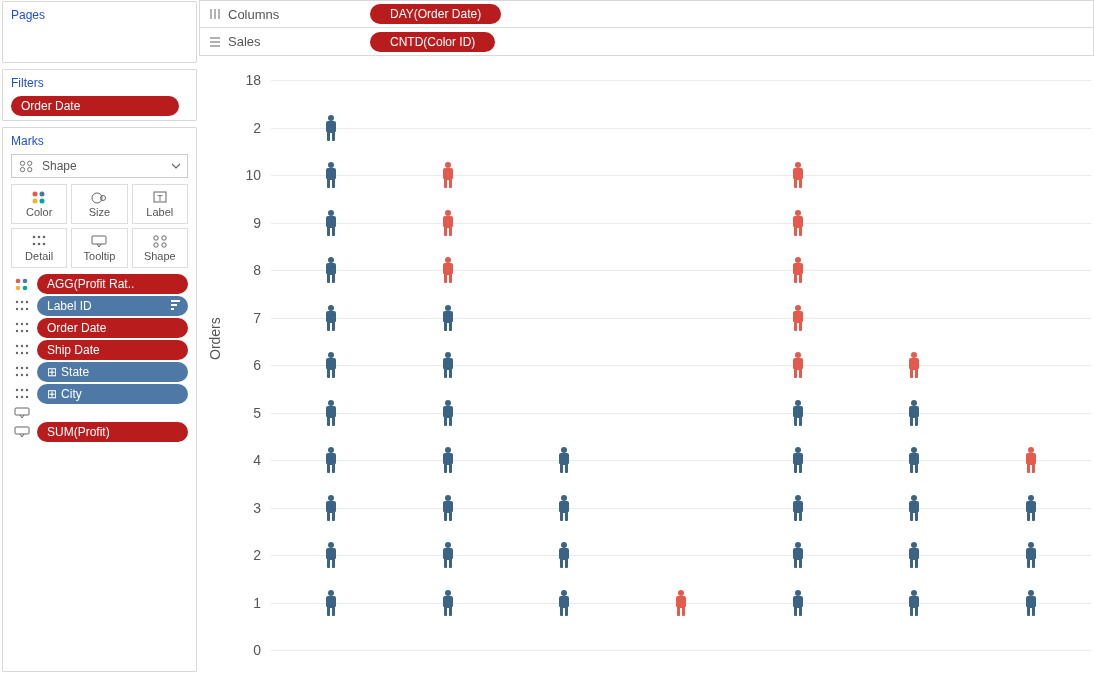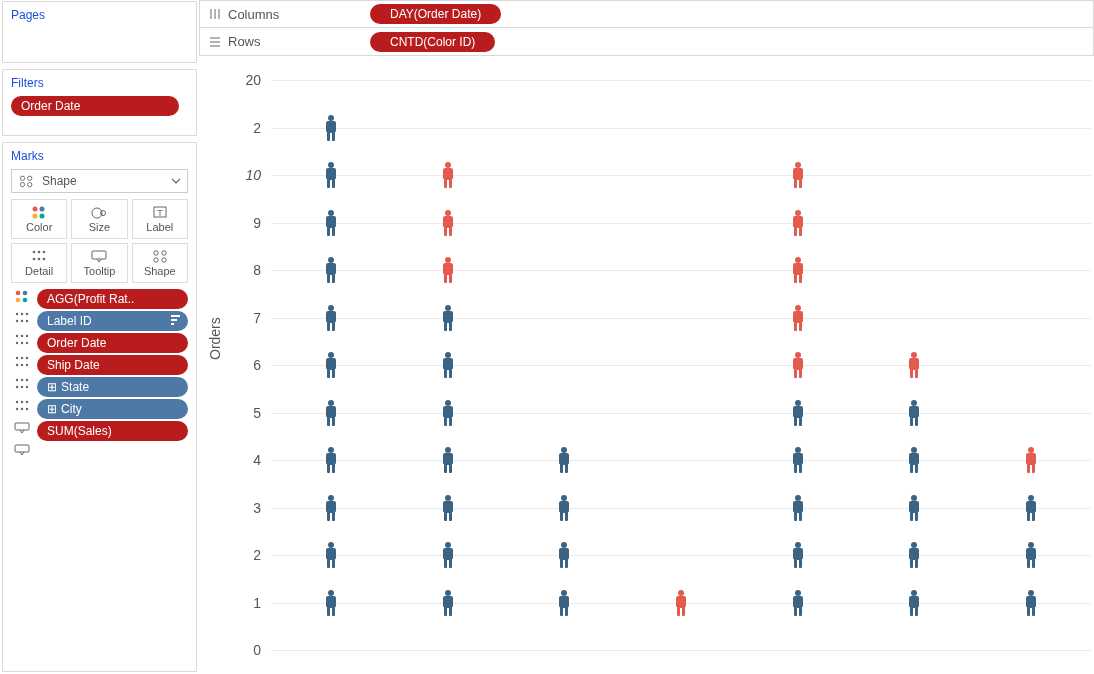--- a/index.html
+++ b/index.html
@@ -43,21 +43,21 @@
     display:flex; align-items:center; justify-content:space-between;
     border:1px solid #ccc; height:24px; padding:0 6px; margin-bottom:6px;
     font-size:12px; color:#555;
   }
   .marks-grid { display:grid; grid-template-columns:repeat(3,1fr); gap:4px; margin-bottom:6px;}
   .mark-btn {
     border:1px solid #ddd; height:40px;
     display:flex; flex-direction:column; align-items:center; justify-content:center;
     gap:2px; font-size:11px; color:#555;
   }
-  .mark-row { display:flex; align-items:flex-start; gap:4px; margin:2px 0; }
+  .mark-row { display:flex; align-items:center; gap:4px; margin:2px 0; }
   .mark-row .slot-icon { width:22px; display:flex; justify-content:center; }
   .mark-row .pill { flex:1; position:relative; }
   .pill .sort-glyph { position:absolute; right:6px; top:2px; }
   .pill .plus-glyph { margin-right:4px; }
   
   .chart-wrap { flex:1; position:relative; margin-top:4px; }
   .plot {
     position:absolute; left:72px; top:20px; width:820px; height:570px;
   }
   .ylab {
@@ -78,21 +78,21 @@
 </head>
 <body>
 
 <div class="root">
 
   <div class="sidebar">
     <div class="card pages-card">
       <div class="card-title">Pages</div>
     </div>
 
-    <div class="card" style="height:67px;">
+    <div class="card" style="height:52px;">
       <div class="card-title">Filters</div>
       <span class="pill green pill-wide">
         <span>Order Date</span>
       </span>
     </div>
 
     <div class="card" style="flex:1;">
       <div class="card-title">Marks</div>
       <div class="shape-select">
         <span style="display:flex;align-items:center;gap:6px;">
@@ -258,30 +258,30 @@
               <span>City</span>
             </span>
           </div>
           <div class="mark-row">
             <span class="slot-icon">
               <svg class="micon" viewBox="0 0 18 14">
                 <rect x="2" y="2" width="14" height="7" rx="1" fill="none" stroke="#666"></rect>
                 <path d="M7 9 L9 12 L11 9" fill="none" stroke="#666"></path>
               </svg>
             </span>
-            <span class="pill green" style="flex: 1 1 0%;">
-              <span>SUM(Sales)</span>
-            </span>
           </div>
           <div class="mark-row">
             <span class="slot-icon">
               <svg class="micon" viewBox="0 0 18 14">
                 <rect x="2" y="2" width="14" height="7" rx="1" fill="none" stroke="#666"></rect>
                 <path d="M7 9 L9 12 L11 9" fill="none" stroke="#666"></path>
               </svg>
+            </span>
+            <span class="pill green" style="flex: 1 1 0%;">
+              <span>SUM(Profit)</span>
             </span>
           </div>
         </div>
     </div>
   </div>
 
   <div class="shelfcol">
     <div class="shelf">
       <span class="shelf-label">
         <svg width="14" height="14" viewBox="0 0 14 14">
@@ -295,21 +295,21 @@
         <span>DAY(Order Date)</span>
       </span>
     </div>
     <div class="shelf">
       <span class="shelf-label">
         <svg width="14" height="14" viewBox="0 0 14 14">
             <line x1="2" y1="3" x2="12" y2="3" stroke="#666"></line>
             <line x1="2" y1="7" x2="12" y2="7" stroke="#666"></line>
             <line x1="2" y1="11" x2="12" y2="11" stroke="#666"></line>
           </svg>
-        <span>Rows</span>
+        <span>Sales</span>
       </span>
       <span class="pill green">
         <span>CNTD(Color ID)</span>
       </span>
     </div>
 
     <div class="chart-wrap">
       <div class="ylab">Orders</div>
       <div class="plot" id="plot">
           <div class="gridline" style="top: 570px;"></div>
@@ -326,25 +326,25 @@
           <div class="ytick" style="top: 332.5px;">5</div>
           <div class="gridline" style="top: 285px;"></div>
           <div class="ytick" style="top: 285px;">6</div>
           <div class="gridline" style="top: 237.5px;"></div>
           <div class="ytick" style="top: 237.5px;">7</div>
           <div class="gridline" style="top: 190px;"></div>
           <div class="ytick" style="top: 190px;">8</div>
           <div class="gridline" style="top: 142.5px;"></div>
           <div class="ytick" style="top: 142.5px;">9</div>
           <div class="gridline" style="top: 95px;"></div>
-          <div class="ytick" style="top: 95px; font-style: italic;">10</div>
+          <div class="ytick" style="top: 95px;">10</div>
           <div class="gridline" style="top: 47.5px;"></div>
           <div class="ytick" style="top: 47.5px;">2</div>
           <div class="gridline" style="top: 0px;"></div>
-          <div class="ytick" style="top: 0px;">20</div>
+          <div class="ytick" style="top: 0px;">18</div>
           <div class="xtick" style="left: 60px;">12/24</div>
           <div class="xtick" style="left: 176.667px;">12/25</div>
           <div class="xtick" style="left: 293.333px;">12/26</div>
           <div class="xtick" style="left: 410px;">12/27</div>
           <div class="xtick" style="left: 526.667px;">12/28</div>
           <div class="xtick" style="left: 643.333px;">12/29</div>
           <div class="xtick" style="left: 760px;">12/30</div>
           <div class="person" style="left: 60px; top: 536.5px;">
             <svg viewBox="0 0 18 28">
               <g class="p-blue">

